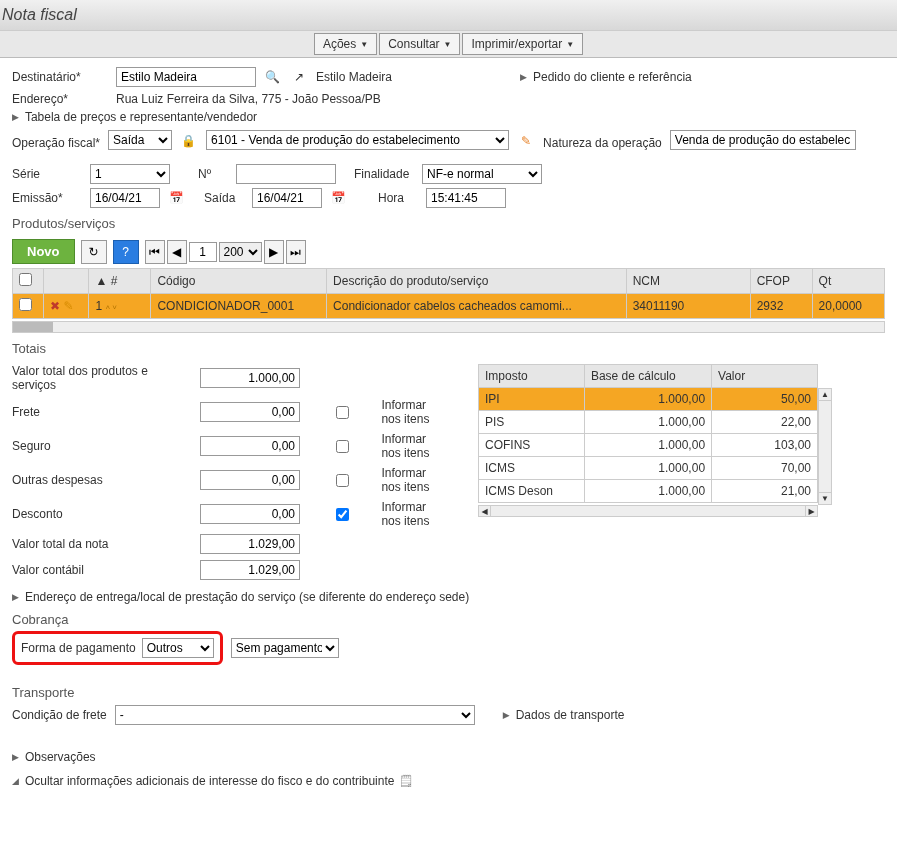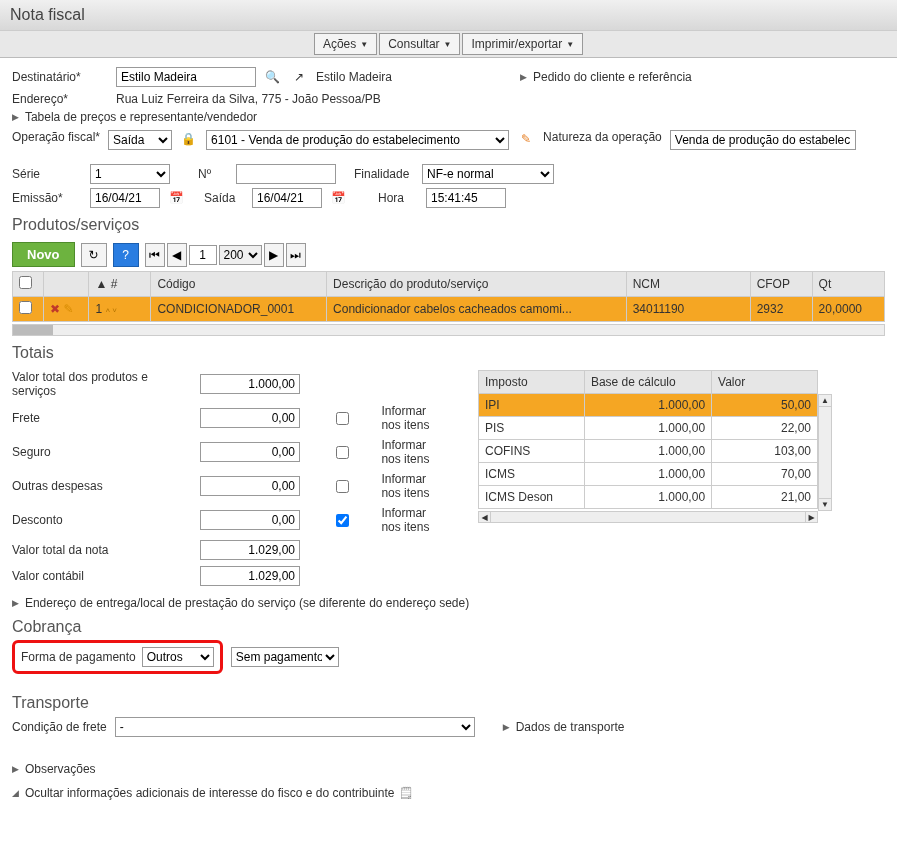--- a/index.html
+++ b/index.html
@@ -1,30 +1,30 @@
 <!DOCTYPE html>
 <html><head>
 <meta charset="utf-8">
 <style>
 * { box-sizing: border-box; margin: 0; padding: 0; }
 body { font-family: Arial, sans-serif; font-size: 12px; color: #333; background: #fff; width: 897px; }
-.window-title { background: linear-gradient(#f0f0f0, #d8d8d8); padding: 6px 10px; font-size: 16px; color: #444; border-bottom: 1px solid #ccc; }
+.window-title { background: linear-gradient(#f0f0f0, #d8d8d8); padding: 6px 2px; font-size: 16px; color: #444; border-bottom: 1px solid #ccc; font-style: italic; }
 .menubar { background: #e8e8e8; border-bottom: 1px solid #bbb; padding: 2px 6px; display: flex; gap: 2px; justify-content: center; }
 .menu-item { padding: 3px 8px; border: 1px solid #999; background: #f4f4f4; cursor: pointer; display: inline-flex; align-items: center; gap: 4px; font-size: 12px; }
 .menu-item .arrow-down { font-size: 8px; }
 .content { padding: 8px 12px; }
 .row { display: flex; align-items: center; margin-bottom: 4px; gap: 8px; flex-wrap: wrap; }
 .label { min-width: 96px; font-size: 12px; }
 .input-text { border: 1px solid #999; padding: 2px 4px; font-size: 12px; height: 20px; background: #fff; }
 .select { border: 1px solid #999; font-size: 12px; height: 20px; background: #fff; }
 .icon-btn { width: 18px; height: 18px; display: inline-flex; align-items: center; justify-content: center; cursor: pointer; font-size: 12px; }
 .collapsible { color: #333; margin: 4px 0; cursor: pointer; font-size: 12px; display: flex; align-items: center; gap: 4px; }
 .triangle-right::before { content: "▶"; font-size: 9px; color: #666; margin-right: 2px; }
 .triangle-down::before { content: "◢"; font-size: 9px; color: #666; margin-right: 2px; }
-.section-label { font-size: 16px; color: #555; margin-top: 8px; margin-bottom: 4px; }
+.section-label { font-size: 13px; color: #555; margin-top: 8px; margin-bottom: 4px; }
 .grid-toolbar { display: flex; align-items: center; gap: 6px; padding: 4px 0; }
 .btn-novo { background: #6db33f; color: #fff; font-weight: bold; border: 1px solid #4e8c2b; padding: 4px 14px; cursor: pointer; font-size: 13px; }
 .tb-btn { width: 26px; height: 24px; border: 1px solid #999; background: #f4f4f4; display: inline-flex; align-items: center; justify-content: center; cursor: pointer; font-size: 12px; }
 .pager { display: flex; align-items: center; gap: 2px; }
 .page-num { border: 1px solid #999; width: 28px; height: 20px; text-align: center; font-size: 12px; }
 .page-size { border: 1px solid #999; height: 20px; font-size: 12px; }
 .table { width: 100%; border-collapse: collapse; }
 .table th, .table td { border: 1px solid #ccc; padding: 4px 6px; font-size: 12px; text-align: left; }
 .table th { background: #e6e6e6; font-weight: normal; }
 .row-selected td { background: #f5a623; }
@@ -83,37 +83,37 @@
     <span style="margin-left:120px" class="collapsible triangle-right">Pedido do cliente e referência</span>
   </div>
 
   <div class="row">
     <span class="label">Endereço*</span>
     <span>Rua Luiz Ferreira da Silva, 775 - João Pessoa/PB</span>
   </div>
 
   <div class="collapsible triangle-right">Tabela de preços e representante/vendedor</div>
 
-  <div class="row" style="margin-top:6px; align-items:flex-start;">
+  <div class="row" style="margin-top:6px; align-items:flex-end;">
     <span class="label" style="min-width:70px">Operação fiscal*</span>
     <select class="select" style="width:64px"><option>Saída</option></select>
     <span class="icon-btn">🔒</span>
     <select class="select" style="width:303px"><option>6101 - Venda de produção do estabelecimento</option></select>
     <span class="icon-btn" style="color:#e67e22">✎</span>
     <span style="min-width:90px">Natureza da operação</span>
     <input class="input-text" style="width: 186px;" value="Venda de produção do estabelecim">
   </div>
 
   <div class="row" style="margin-top:14px">
     <span class="label" style="min-width:70px">Série</span>
     <select class="select" style="width:80px"><option>1</option></select>
     <span style="min-width:30px;margin-left:20px">Nº</span>
     <input class="input-text" style="width: 100px;" value="">
     <span style="min-width:60px;margin-left:10px">Finalidade</span>
-    <select class="select" style="width:132px"><option>NF-e normal</option></select>
+    <select class="select" style="width:120px"><option>NF-e normal</option></select>
   </div>
 
   <div class="row">
     <span class="label" style="min-width:70px">Emissão*</span>
     <input class="input-text" style="width: 70px;" value="16/04/21">
     <span class="icon-btn">📅</span>
     <span style="min-width:40px;margin-left:10px">Saída</span>
     <input class="input-text" style="width: 70px;" value="16/04/21">
     <span class="icon-btn">📅</span>
     <span style="min-width:40px;margin-left:22px">Hora</span>

